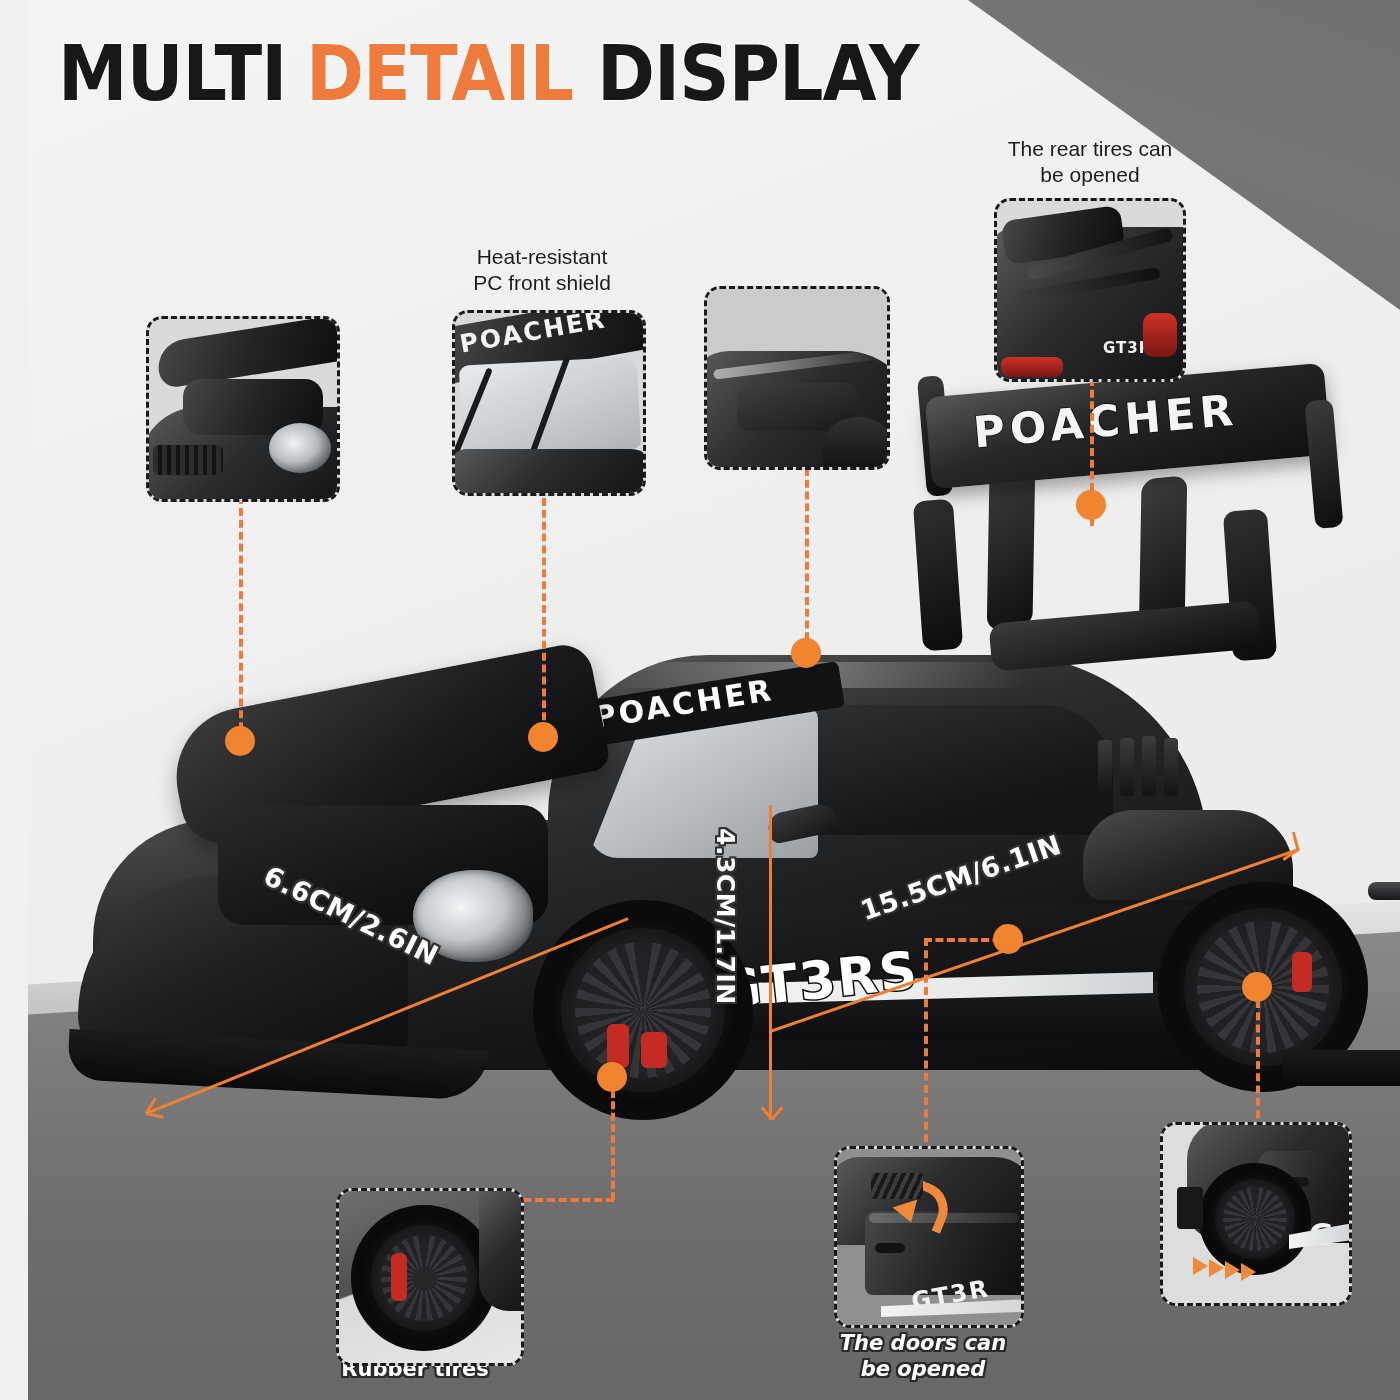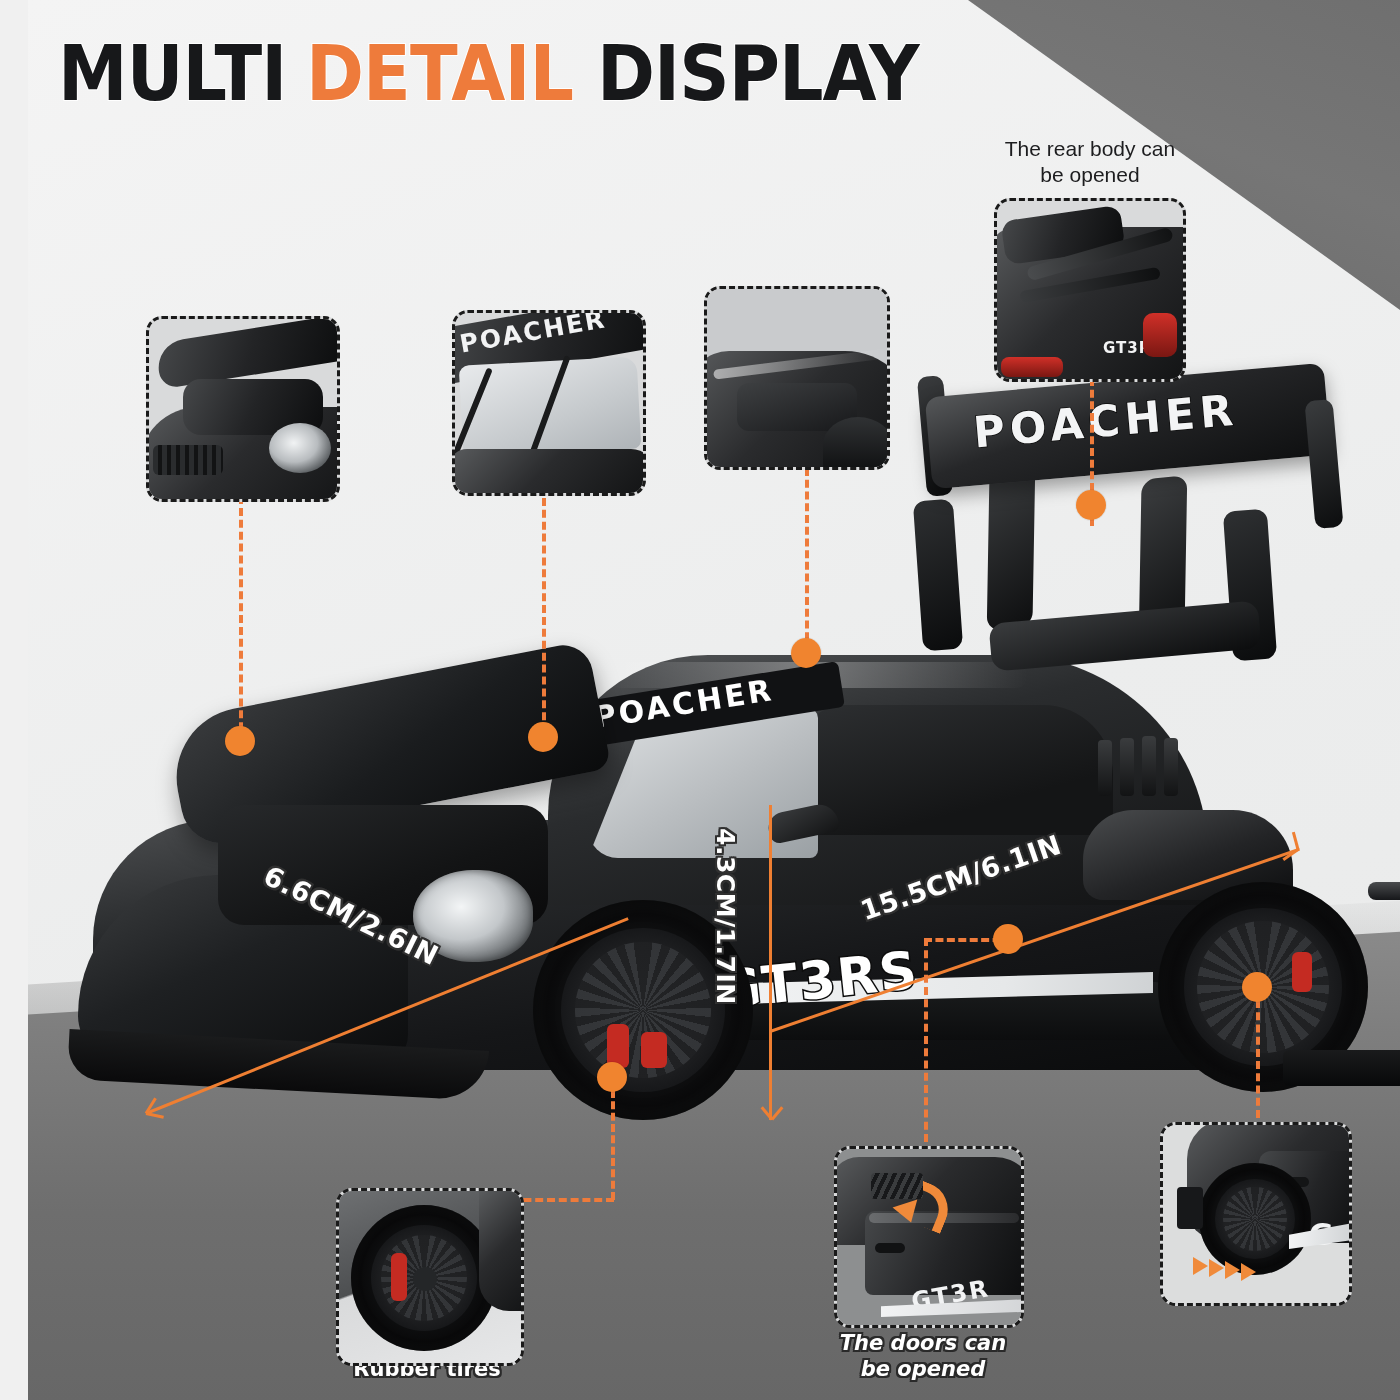--- a/index.html
+++ b/index.html
@@ -243,24 +243,26 @@
   <div class="vline" style="left:583px;top:1090px;height:110px;"></div>
   <div class="dot" style="left:569px;top:1062px;"></div>
   <div class="hline" style="left:460px;top:1198px;width:126px;"></div>
 
   <div class="elbow" style="left:896px;top:938px;width:84px;height:200px;border-right:none;border-bottom:none;"></div>
   <div class="dot" style="left:965px;top:924px;"></div>
 
   <div class="vline" style="left:1228px;top:1000px;height:118px;"></div>
   <div class="dot" style="left:1214px;top:972px;"></div>
 
-  <div class="lbl-dark" style="left:942px;top:136px;width:240px;">The rear body can
+  <div class="lbl-dark" style="left:414px;top:244px;width:200px;">Heat-resistant
+PC front shield</div>
+  <div class="lbl-dark" style="left:942px;top:136px;width:240px;">The rear tires can
 be opened</div>
 
-  <div class="lbl-light" style="left:304px;top:1356px;width:190px;">Rubber tires</div>
+  <div class="lbl-light" style="left:292px;top:1356px;width:190px;">Rubber tires</div>
   <div class="lbl-light" style="left:800px;top:1330px;width:190px;font-style:italic;">The doors can
 be opened</div>
 
   <div class="inset" style="left:118px;top:316px;width:188px;height:180px;">
     <div class="ph">
       <div class="sheen" style="left:-10px;top:88px;width:220px;height:110px;border-radius:60px 20px 10px 20px;"></div>
       <div class="sheen2" style="left:8px;top:10px;width:186px;height:46px;border-radius:40px 14px 10px 24px;transform:rotate(-9deg);"></div>
       <div class="sheen2" style="left:34px;top:60px;width:140px;height:56px;border-radius:18px;"></div>
       <div style="position:absolute;left:120px;top:104px;width:62px;height:50px;border-radius:50%;
         background:radial-gradient(ellipse at 40% 40%,#f1f3f4 0%,#b8bcbf 45%,#4f5356 78%,#1b1c1e 100%);"></div>

